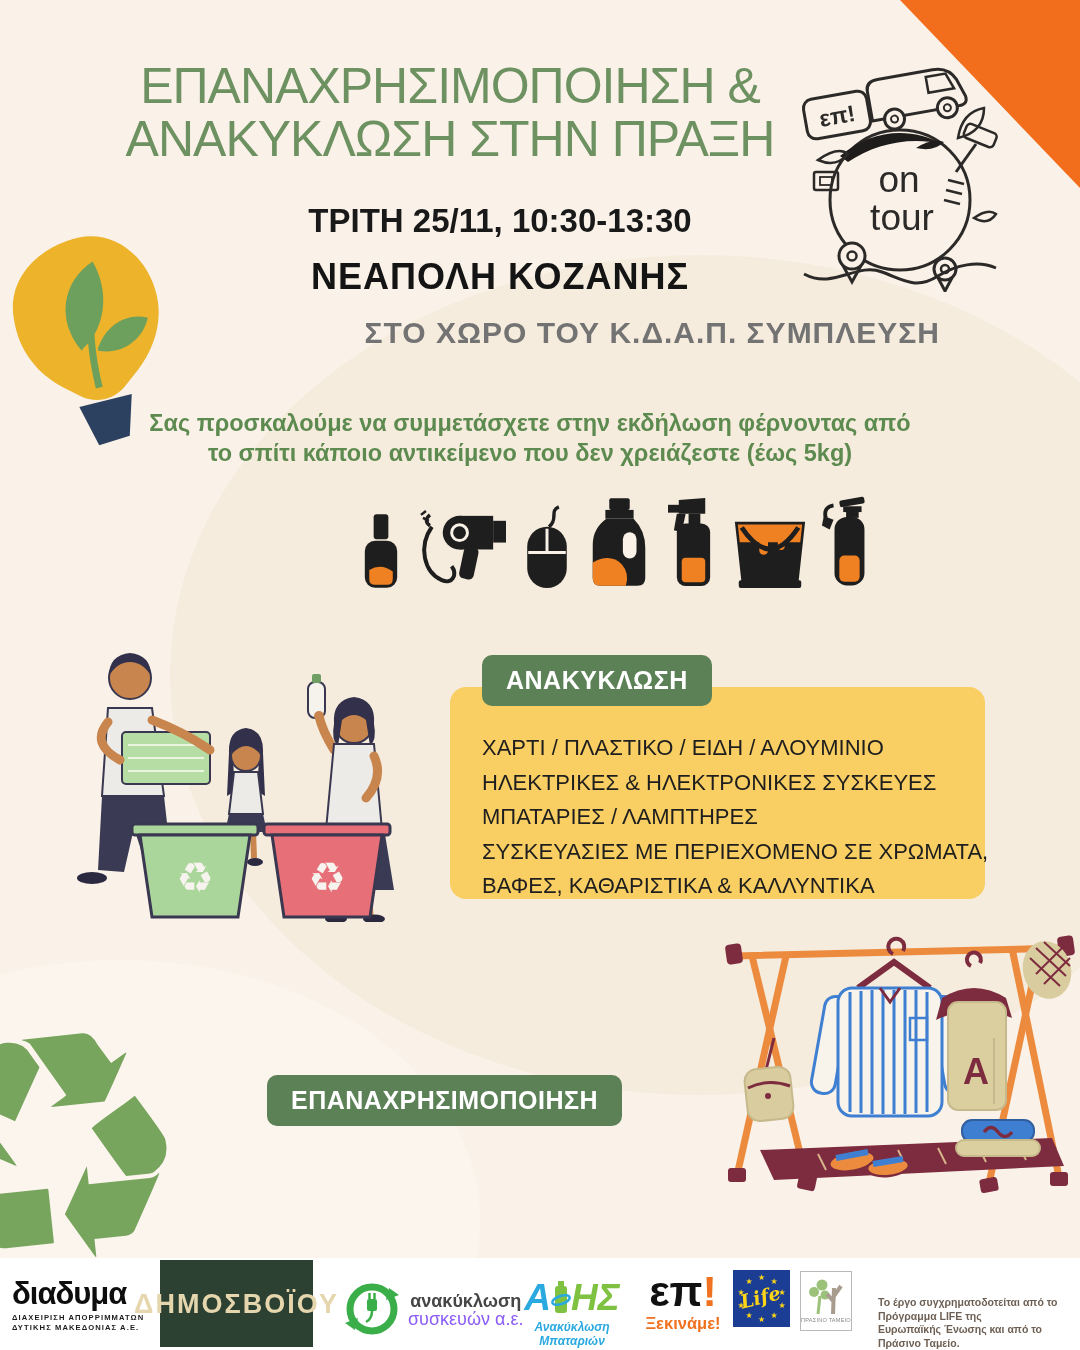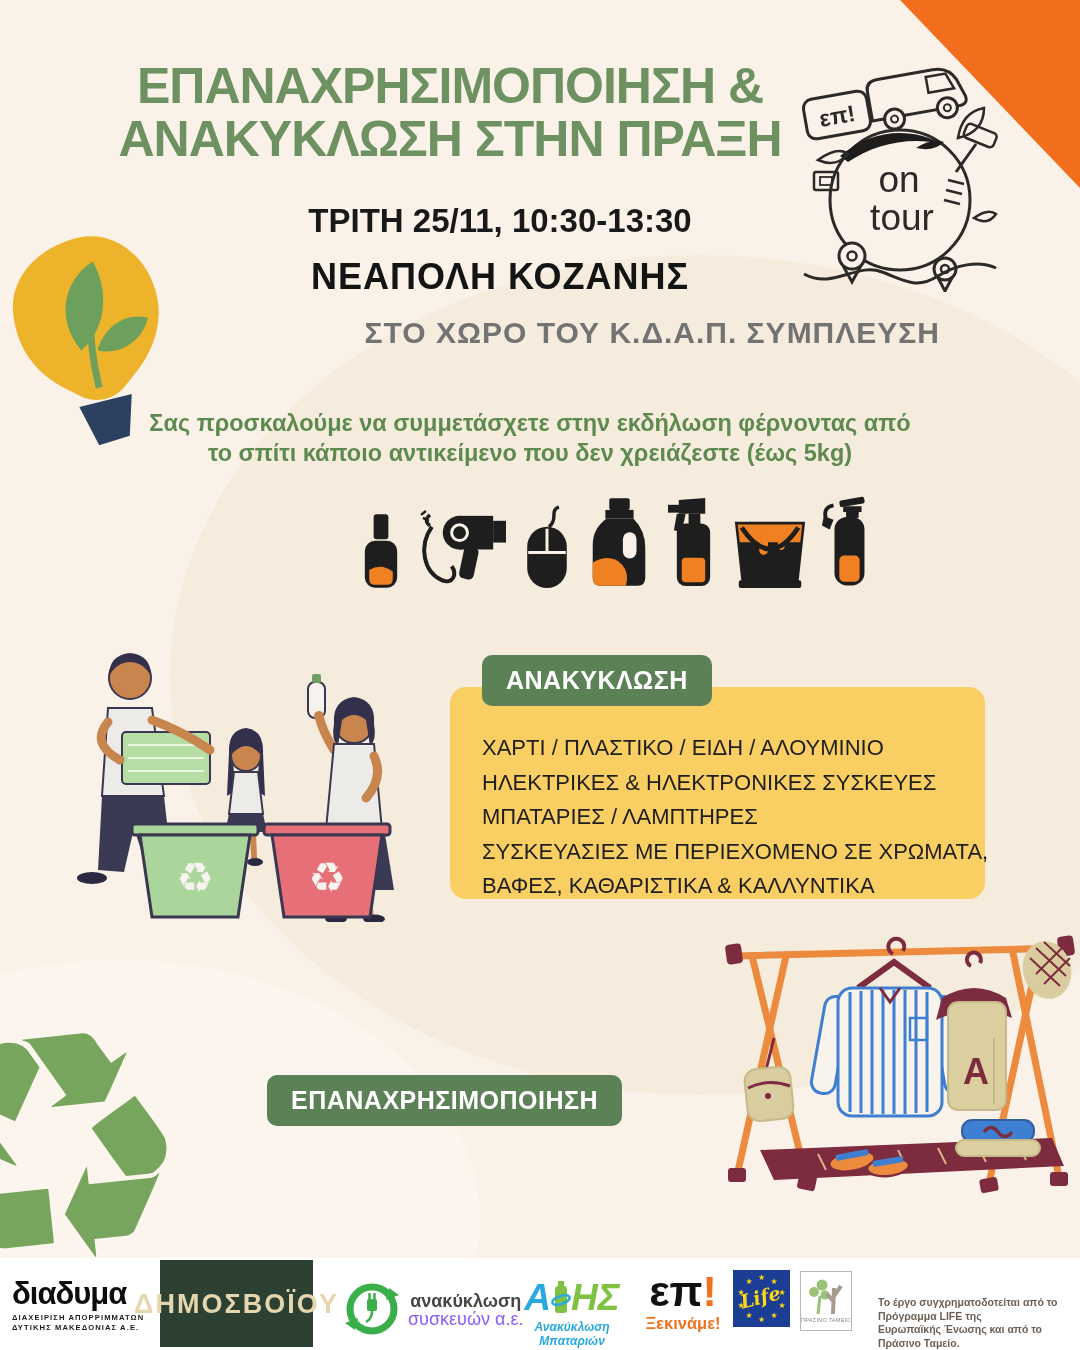--- a/index.html
+++ b/index.html
@@ -4,21 +4,21 @@
 <style>
   html,body{margin:0;padding:0;background:#e8e8e8;}
   .poster{position:relative;width:1080px;height:1350px;background:#faf2e8;overflow:hidden;
           font-family:"Liberation Sans",sans-serif;}
   .blob{position:absolute;border-radius:50%;}
   .blob1{left:170px;top:255px;width:1060px;height:840px;background:#f5ecdd;}
   .blob2{left:-240px;top:960px;width:720px;height:520px;background:#fcf5ee;}
   .corner{position:absolute;right:0;top:0;width:180px;height:188px;background:#f26e1d;
           clip-path:polygon(0 0,100% 0,100% 100%);}
   .title{position:absolute;left:70px;top:60px;width:760px;text-align:center;
-         color:#6d9161;font-weight:700;font-size:50px;line-height:53px;letter-spacing:-1px;}
+         color:#6d9161;font-weight:400;font-size:50px;line-height:53px;letter-spacing:-1px;}
   .title span{display:block;}
   .datetime{position:absolute;left:60px;top:202px;width:880px;text-align:center;
             font-size:33px;font-weight:700;color:#191919;}
   .location{position:absolute;left:60px;top:256px;width:880px;text-align:center;
             font-size:36px;font-weight:700;color:#141414;letter-spacing:1px;}
   .venue{position:absolute;left:60px;top:316px;width:880px;text-align:right;
          font-size:30px;font-weight:700;color:#737373;letter-spacing:1px;}
   .invite{position:absolute;left:80px;top:408px;width:900px;text-align:center;
           font-size:23.5px;font-weight:700;color:#5d8a4f;line-height:30px;}
   .invite span{display:block;text-align:center;}

